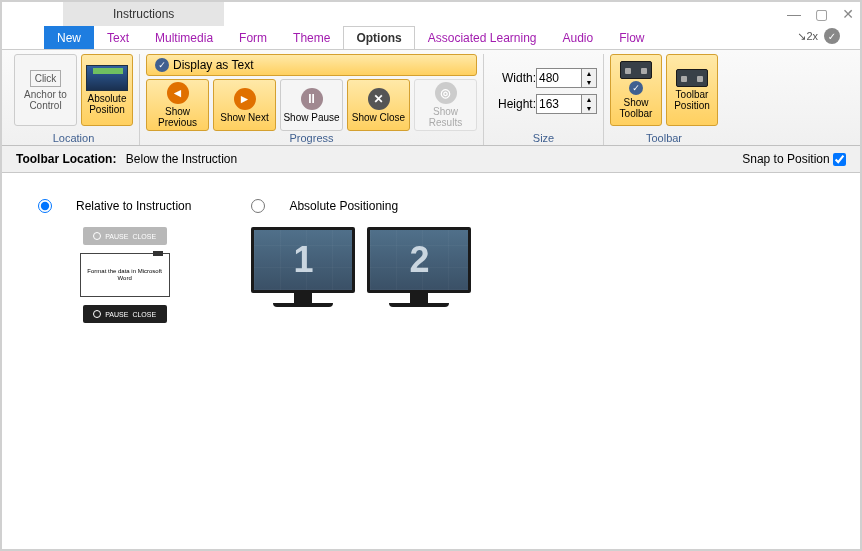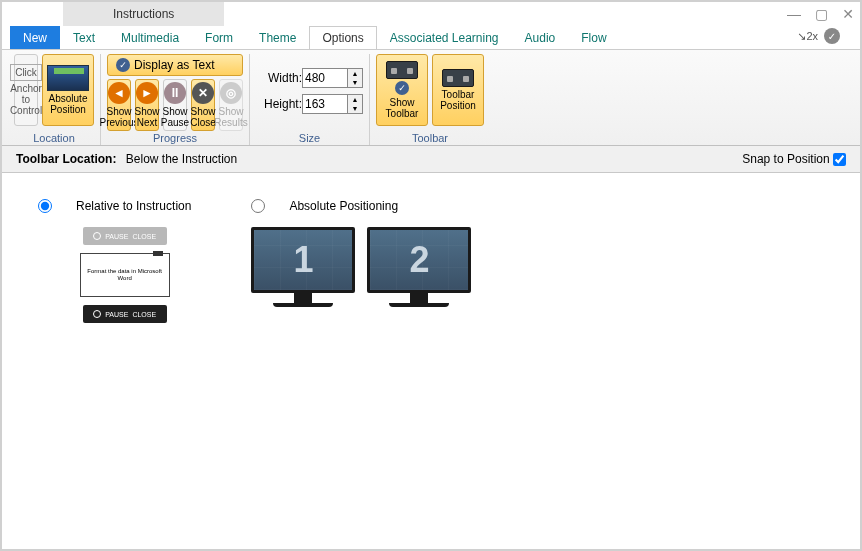--- a/index.html
+++ b/index.html
@@ -4,32 +4,32 @@
 <style>
 * { box-sizing: border-box; margin: 0; padding: 0; font-family: "Segoe UI", Tahoma, sans-serif; }
 body { background: #fff; width: 862px; height: 551px; overflow: hidden; border: 2px solid #d0d0d0; }
 
 .window-header { height: 24px; background: #fff; display: flex; justify-content: space-between; align-items: center; padding: 0 6px; }
 .title-tab { background: #e5e5e5; padding: 14px 50px; font-size: 12px; color: #333; margin-left: 55px; }
 .window-controls { display: flex; gap: 14px; align-items: center; }
 .window-controls span { color: #888; font-size: 14px; cursor: pointer; }
 
 .tab-bar { height: 24px; background: #fff; border-bottom: 1px solid #ccc; display: flex; align-items: flex-end; padding-left: 8px; position: relative; }
-.tab { padding: 4px 12px; font-size: 12px; color: #0f766e; cursor: pointer; border: 1px solid transparent; border-bottom: none; }
-.tab.new { background: #1e7de0; color: #fff; }
-.tab.active { background: #fff; border-color: #ccc; color: #333; }
+.tab { padding: 4px 12px; font-size: 12px; color: #a21caf; cursor: pointer; border: 1px solid transparent; border-bottom: none; }
+.tab.new { background: #1e7de0; color: #fff; margin-left: 34px; }
+.tab.active { background: #fff; border-color: #ccc; color: #333; font-weight: bold; }
 .tab-right { position: absolute; right: 20px; top: 2px; display: flex; gap: 6px; align-items: center; font-size: 11px; color: #555;}
 .circle-check { width: 16px; height: 16px; border-radius: 50%; background: #888; color: #fff; display: flex; align-items: center; justify-content: center; font-size: 10px;}
 
 .ribbon { background: linear-gradient(#fafafa,#f0f0f0); border-bottom: 1px solid #c0c0c0; display: flex; padding: 4px 6px 0 6px; height: 96px; }
 .group { border-right: 1px solid #d0d0d0; padding: 0 6px 16px 6px; display: flex; flex-direction: column; position: relative; }
 .group-label { position: absolute; bottom: 1px; left: 0; right: 0; text-align: center; font-size: 11px; color: #406090; }
 .group-body { display: flex; gap: 4px; flex: 1; align-items: flex-start; }
 
-.rbtn { width: 24px; height: 72px; border: 1px solid #d4a030; background: linear-gradient(#ffe9a8,#ffd060); border-radius: 3px; display: flex; flex-direction: column; align-items: center; justify-content: center; font-size: 10px; text-align: center; cursor: pointer; padding: 2px; gap: 2px; }
+.rbtn { width: 63px; height: 72px; border: 1px solid #d4a030; background: linear-gradient(#ffe9a8,#ffd060); border-radius: 3px; display: flex; flex-direction: column; align-items: center; justify-content: center; font-size: 10px; text-align: center; cursor: pointer; padding: 2px; gap: 2px; }
 .rbtn.plain { background: #f5f5f5; border-color: #ccc; }
 .rbtn.disabled { background: #f5f5f5; border-color: #ddd; color: #aaa; }
 .rbtn .ico { width: 22px; height: 22px; border-radius: 50%; display: flex; align-items: center; justify-content: center; color: #fff; font-weight: bold; font-size: 12px; }
 .ico.arrow { background: #e07000; }
 .ico.pause { background: #a08890; }
 .ico.close { background: #555; }
 .ico.disabled { background: #ccc; }
 
 .rbtn.big { width: 52px; }
 .abs-thumb { width: 42px; height: 26px; background: linear-gradient(#3060a0,#1a3050); border: 1px solid #203040; position: relative; }

